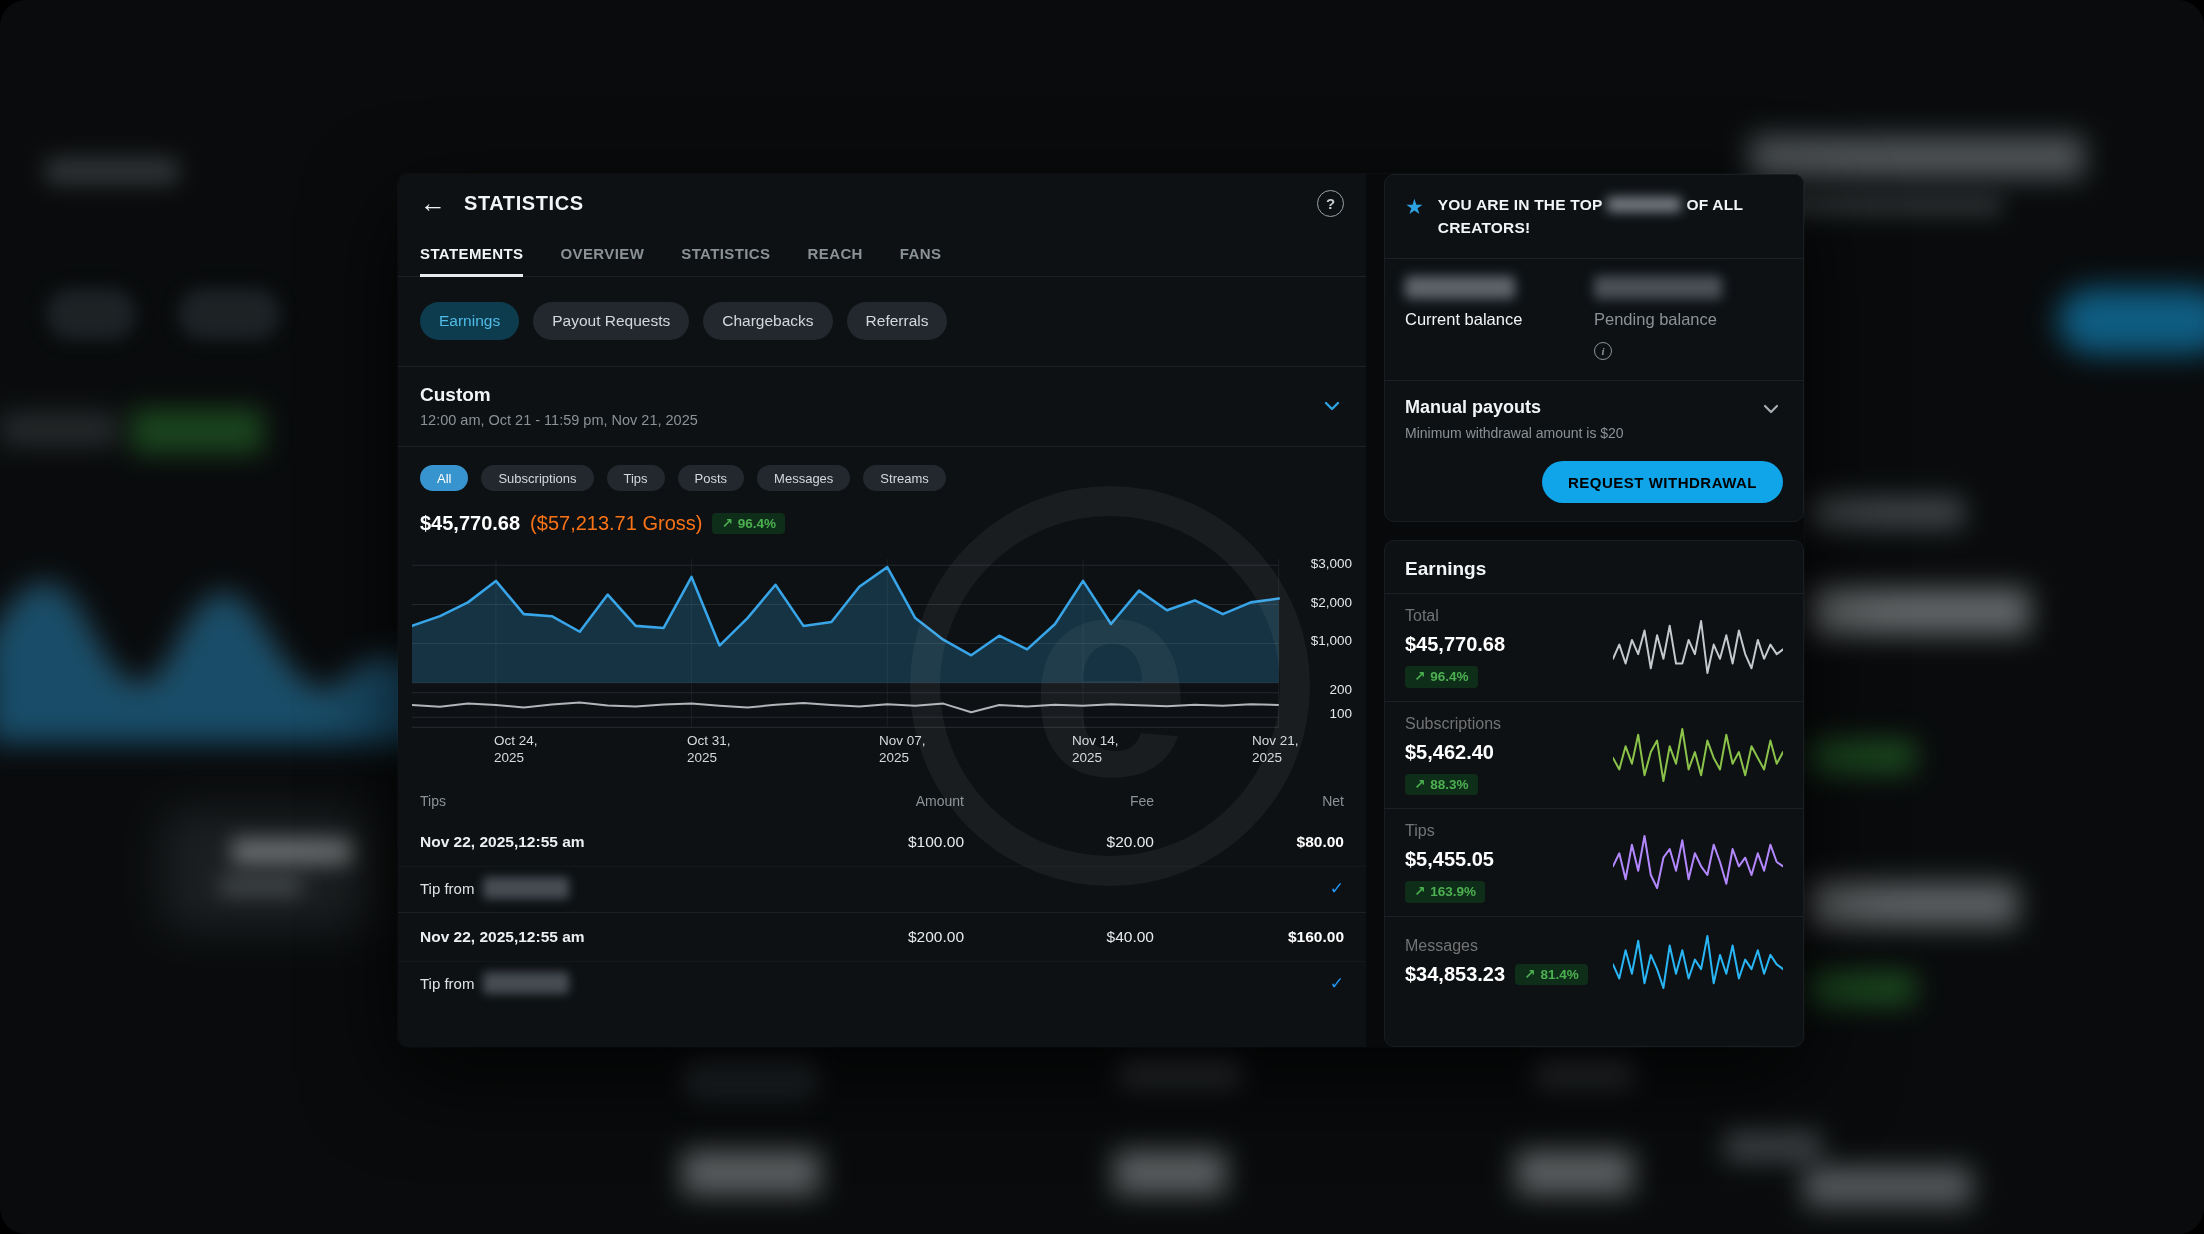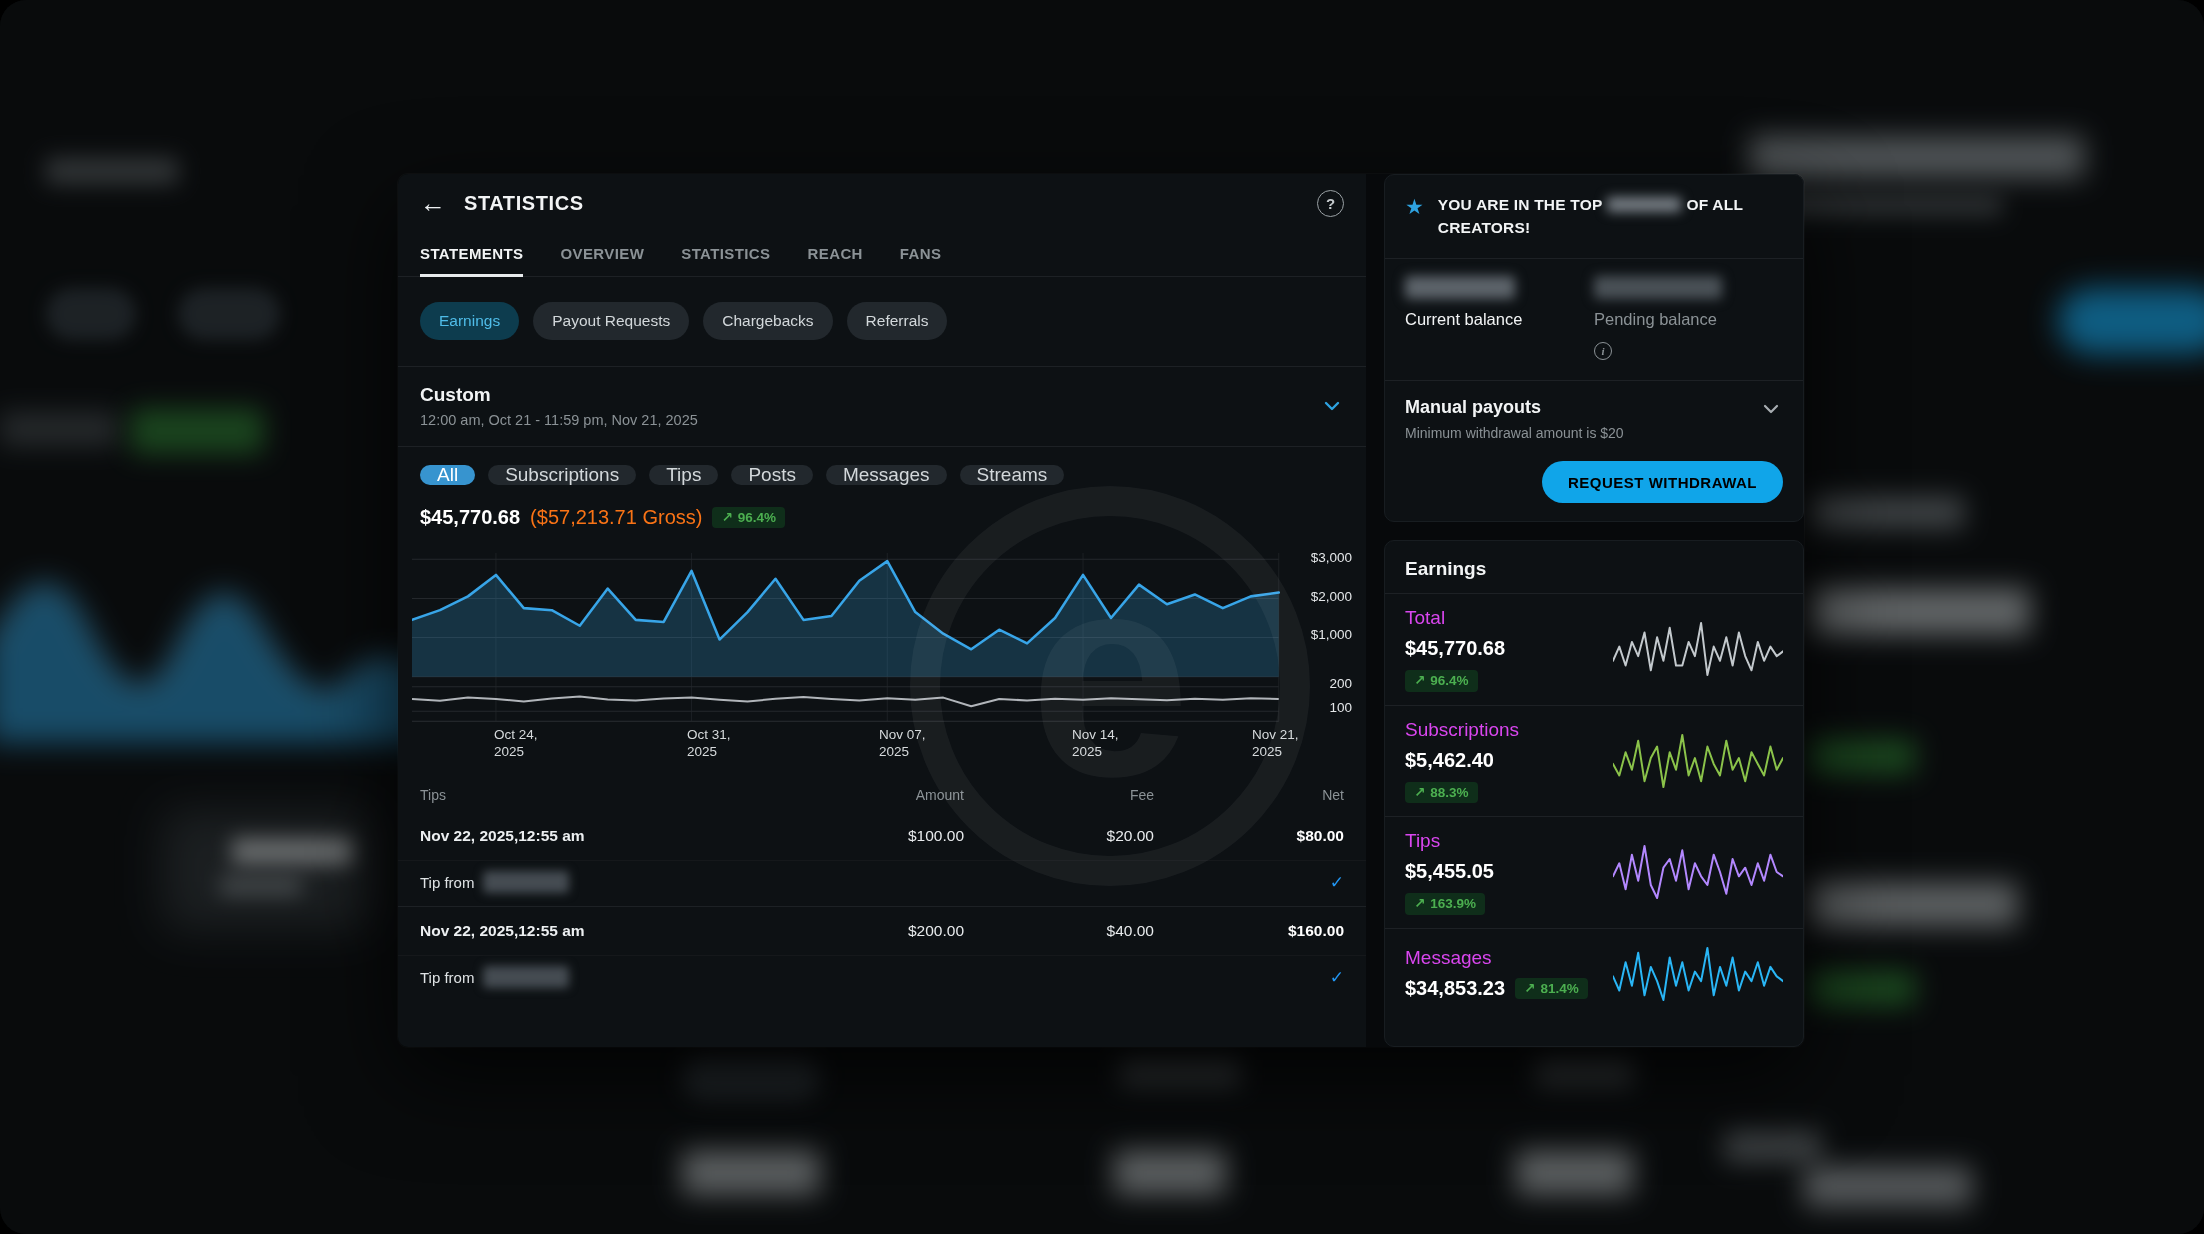--- a/index.html
+++ b/index.html
@@ -61,22 +61,22 @@
 
   .divider{height:1px;background:#1d2125;}
   .div-soft{height:1px;background:#15181b;}
 
   .period{display:flex;align-items:center;padding:17px 22px 18px;gap:17px;}
   .period-l{flex:1;}
   .period-title{font-size:19px;font-weight:700;color:#f2f4f5;}
   .period-range{font-size:14.5px;color:#8b9296;margin-top:6px;}
 
   .catrow{display:flex;gap:13px;padding:18px 22px 19px;}
-  .chip{height:20px;padding:0 17px;border-radius:18px;background:#22282d;color:#d3d8db;
-        font-size:19px;display:flex;align-items:center;}
+  .chip{height:26px;padding:0 17px;border-radius:18px;background:#22282d;color:#d3d8db;
+        font-size:13px;display:flex;align-items:center;}
   .chip.active-blue{background:#3794cf;color:#fff;}
 
   .summary{display:flex;align-items:center;gap:10px;padding:2px 22px 16px;}
   .net{font-size:20px;font-weight:700;color:#fff;}
   .gross{font-size:20px;color:#f97316;}
   .badge{display:inline-flex;gap:5px;background:#0f2e1a;color:#4caf50;font-size:13.5px;font-weight:700;
          padding:4px 9px;border-radius:4px;align-items:center;line-height:1;}
 
   .chart-wrap{position:relative;height:228px;margin:0 14px;}
   #main-chart{position:absolute;inset:0;width:100%;height:100%;}
@@ -127,21 +127,21 @@
   .payouts{display:flex;align-items:flex-start;padding:16px 20px 4px;}
   .payouts-l{flex:1;}
   .payouts-title{font-size:18px;font-weight:700;color:#f2f4f5;}
   .payouts-sub{font-size:14px;color:#8b9296;margin-top:7px;}
   .btn-withdraw{margin:16px 20px 18px auto;height:42px;padding:0 26px;background:#10a5e9;color:#000000;
                 font-weight:700;font-size:15px;letter-spacing:.5px;border-radius:21px;display:flex;
                 align-items:center;border:none;font-family:inherit;}
 
   .e-title{padding:17px 20px 13px;font-size:19px;font-weight:700;color:#f2f4f5;}
   .earn-row{display:flex;align-items:center;justify-content:space-between;padding:13px 20px;}
-  .earn-label{font-size:19px;color:#d946ef;margin-bottom:8px;}
+  .earn-label{font-size:16px;color:#737373;margin-bottom:8px;}
   .earn-value{font-size:20px;font-weight:700;color:#fff;}
   .earn-badge{margin-top:10px;display:inline-flex;}
   .value-line{display:flex;align-items:center;gap:10px;}
   .spark{flex:none;}
   .chev{display:flex;align-items:center;}
 </style>
 </head>
 <body>
 
 <div class="screen">

